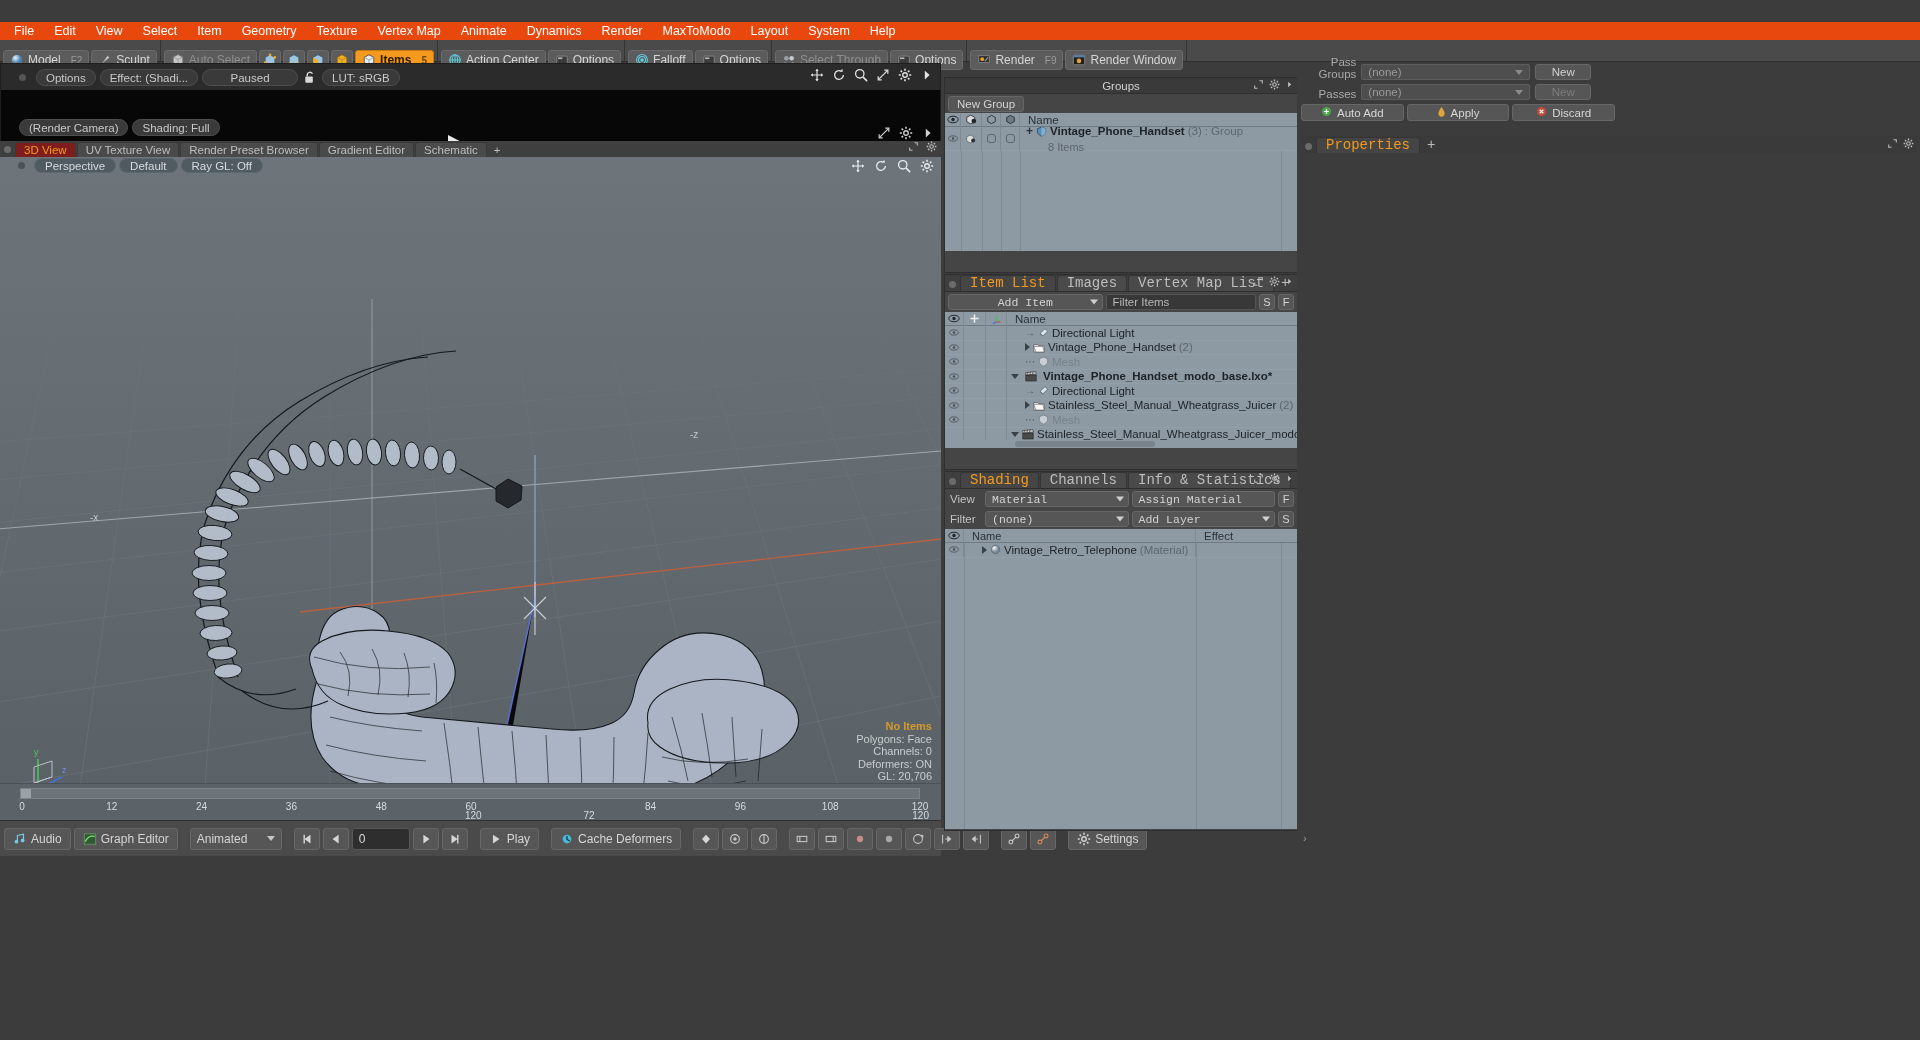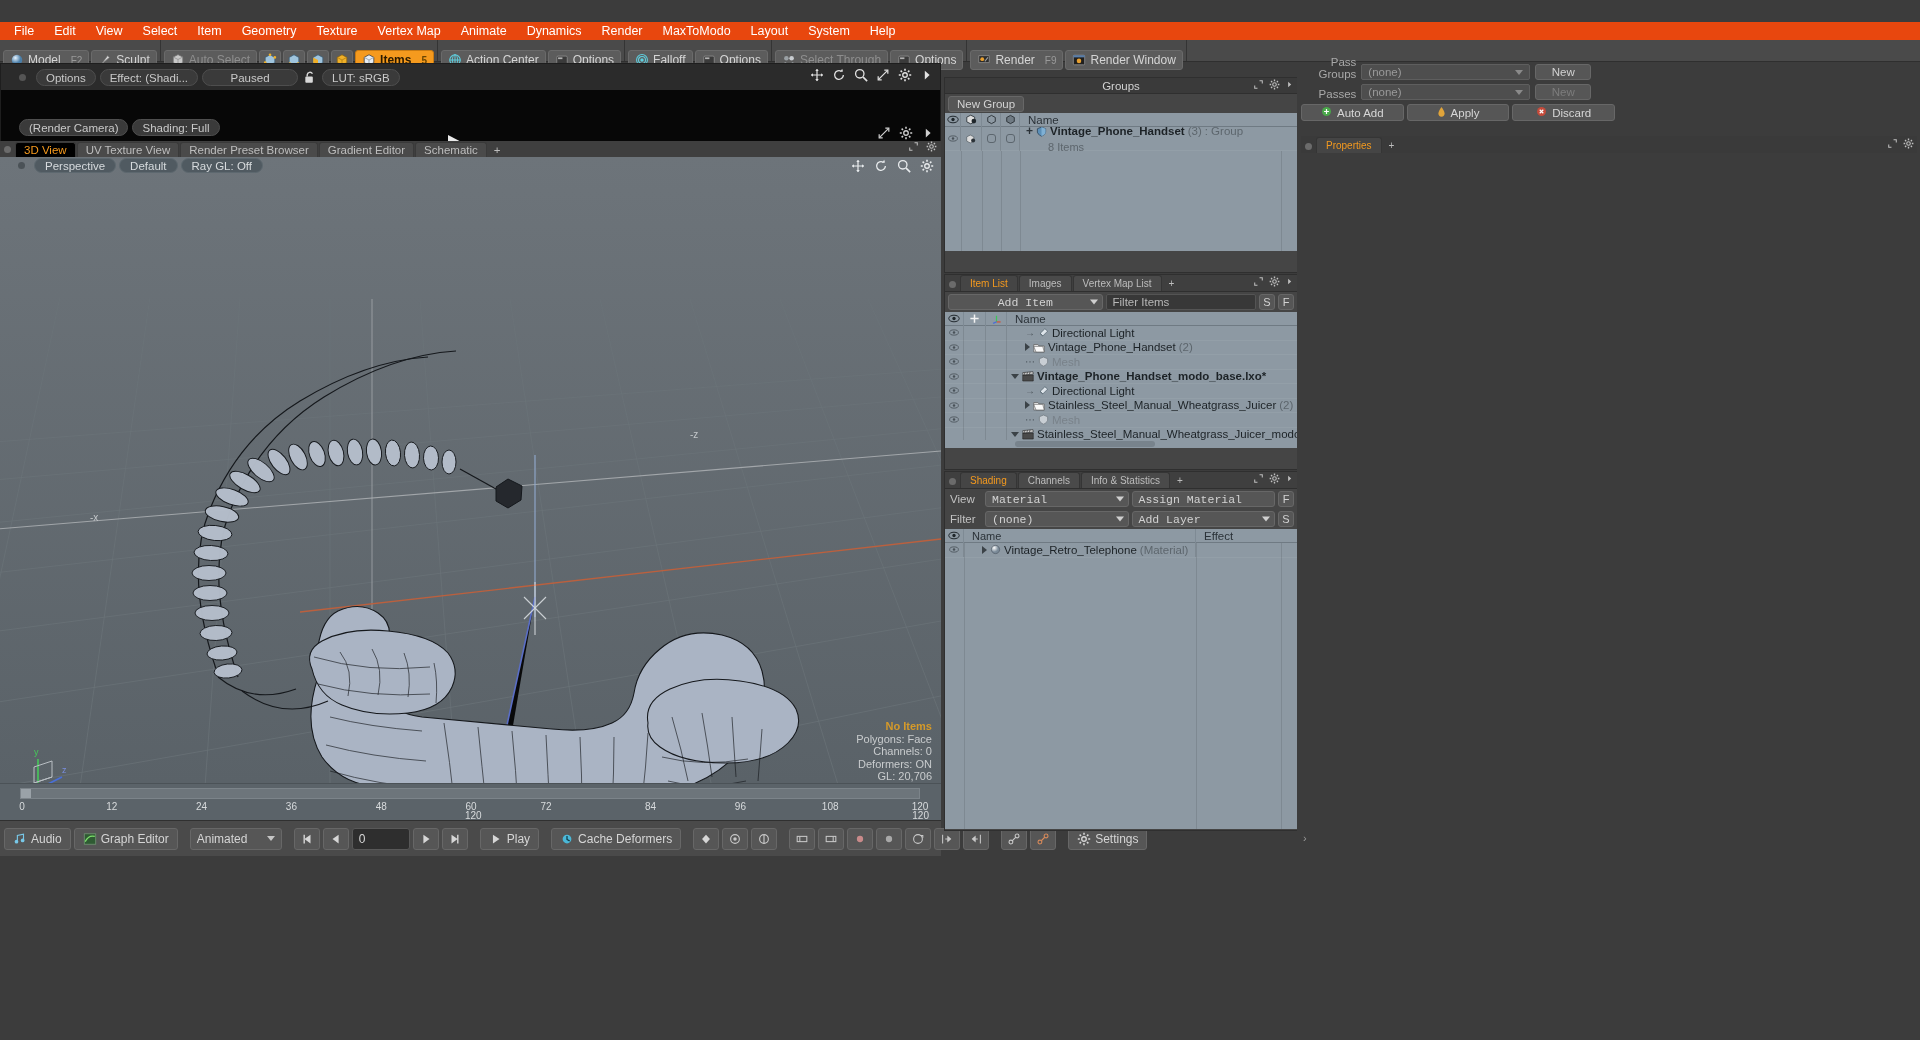--- a/index.html
+++ b/index.html
@@ -111,21 +111,21 @@
   .vp-dot {
     width: 7px; height: 7px; border-radius: 50%; background: #6b6b6b;
     margin: 0 4px 4px 4px; flex: none;
   }
   .vp-tab {
     height: 15px; line-height: 14px; padding: 0 8px;
     font-size: 11.5px; color: #bdbdbd;
     background: #4a4a4a; border: 1px solid #3a3a3a; border-bottom: none;
     border-radius: 3px 3px 0 0; margin-right: 1px; white-space: nowrap;
   }
-  .vp-tab.active { background: #000000; color: #f59a1e; }
+  .vp-tab.active { background: #7f1d1d; color: #f59a1e; }
   .vp-tab.plus { padding: 0 5px; background: transparent; border-color: transparent; }
   .vp-tabbar .corner-ic { position: absolute; right: 4px; bottom: 2px; display: flex; gap: 7px; }
 
   
   .viewport {
     position: absolute; left: 0px; top: 157px; width: 941px; height: 660px;
     background: linear-gradient(180deg, #6b7277 0%, #626a70 55%, #5a6267 100%);
     overflow: hidden;
   }
   .vp-hdr {
@@ -210,23 +210,23 @@
     font-size: 11.5px; display: flex; align-items: center; justify-content: center;
     position: relative; border-bottom: 1px solid #2f2f2f;
   }
   .panel-title .tcorner { position: absolute; right: 3px; top: 1px; display: flex; gap: 5px; }
 
   .tabbar {
     height: 17px; background: #3f3f3f; display: flex; align-items: flex-end;
     position: relative; border-bottom: 1px solid #2f2f2f;
   }
   .ptab {
-    height: 16px; line-height: 15px; padding: 0 9px; font-size: 10px;
+    height: 16px; line-height: 15px; padding: 0 9px; font-size: 14px;
     color: #bdbdbd; background: #4a4a4a; border: 1px solid #353535;
-    border-bottom: none; border-radius: 3px 3px 0 0; margin-right: 1px; white-space: nowrap;
+    border-bottom: none; border-radius: 3px 3px 0 0; margin-right: 1px; white-space: nowrap; font-family: Liberation Mono, monospace;
   }
   .ptab.active { background: #454545; color: #f59a1e; }
   .ptab.plus { background: transparent; border-color: transparent; padding: 0 5px; }
   .tabbar .tcorner { position: absolute; right: 3px; bottom: 1px; display: flex; gap: 5px; }
 
   .toolstrip {
     height: 20px; display: flex; align-items: center; gap: 3px; padding: 2px 3px;
     background: #454545;
   }
   .ts-btn {
@@ -777,21 +777,21 @@
     <div class="rtrack">
       <div class="rfill"></div>
     </div>
     <div class="rticks" id="rticks">
         <span class="rtick" style="left: 22px;">0</span>
         <span class="rtick" style="left: 111.8px;">12</span>
         <span class="rtick" style="left: 201.6px;">24</span>
         <span class="rtick" style="left: 291.4px;">36</span>
         <span class="rtick" style="left: 381.2px;">48</span>
         <span class="rtick" style="left: 471px;">60</span>
-        <span class="rtick" style="left: 546px;">72</span>
+        <span class="rtick" style="left: 589px; margin-top: 9px;">72</span>
         <span class="rtick" style="left: 650.6px;">84</span>
         <span class="rtick" style="left: 740.4px;">96</span>
         <span class="rtick" style="left: 830.2px;">108</span>
         <span class="rtick" style="left: 920px;">120</span>
       </div>
     <div class="rbot">
       <span style="position:absolute;left:465px;">120</span>
       <span style="position:absolute;right:12px;">120</span>
     </div>
   </div>
@@ -1153,21 +1153,21 @@
         </div>
         <div class="trow">
           <div class="tcell" style="width:19px;">
             <svg class="eye-sm" viewBox="0 0 16 11">
               <ellipse cx="8" cy="5.5" rx="7" ry="4.2" fill="none" stroke="#1f262b" stroke-width="1.3"></ellipse>
               <circle cx="8" cy="5.5" r="2" fill="#1f262b"></circle>
             </svg>
           </div>
           <div class="tcell" style="width:22px;"></div>
           <div class="tcell" style="width:21px;"></div>
-          <div class="tcell name" style="padding-left:4px;">
+          <div class="tcell name" style="padding-left:4px;gap:6px;">
             <span class="tri-d"></span>
             <span style="display:flex;">
               <svg width="12" height="11" viewBox="0 0 16 14">
                 <path d="M1 5 h14 v8 h-14z" fill="#4a4a4a" stroke="#222" stroke-width=".8"></path>
                 <path d="M1 1.8 L14.6 0.6 L15 3.8 L1.4 5z" fill="#d8d8d8" stroke="#222" stroke-width=".8"></path>
                 <path d="M4 1.5 L3 4.8 M7.4 1.2 L6.4 4.5 M10.8 0.9 L9.8 4.2" stroke="#333" stroke-width=".9"></path>
               </svg>
             </span>
             <span class="tname-bold ">Vintage_Phone_Handset_modo_base.lxo*</span>
           </div>

